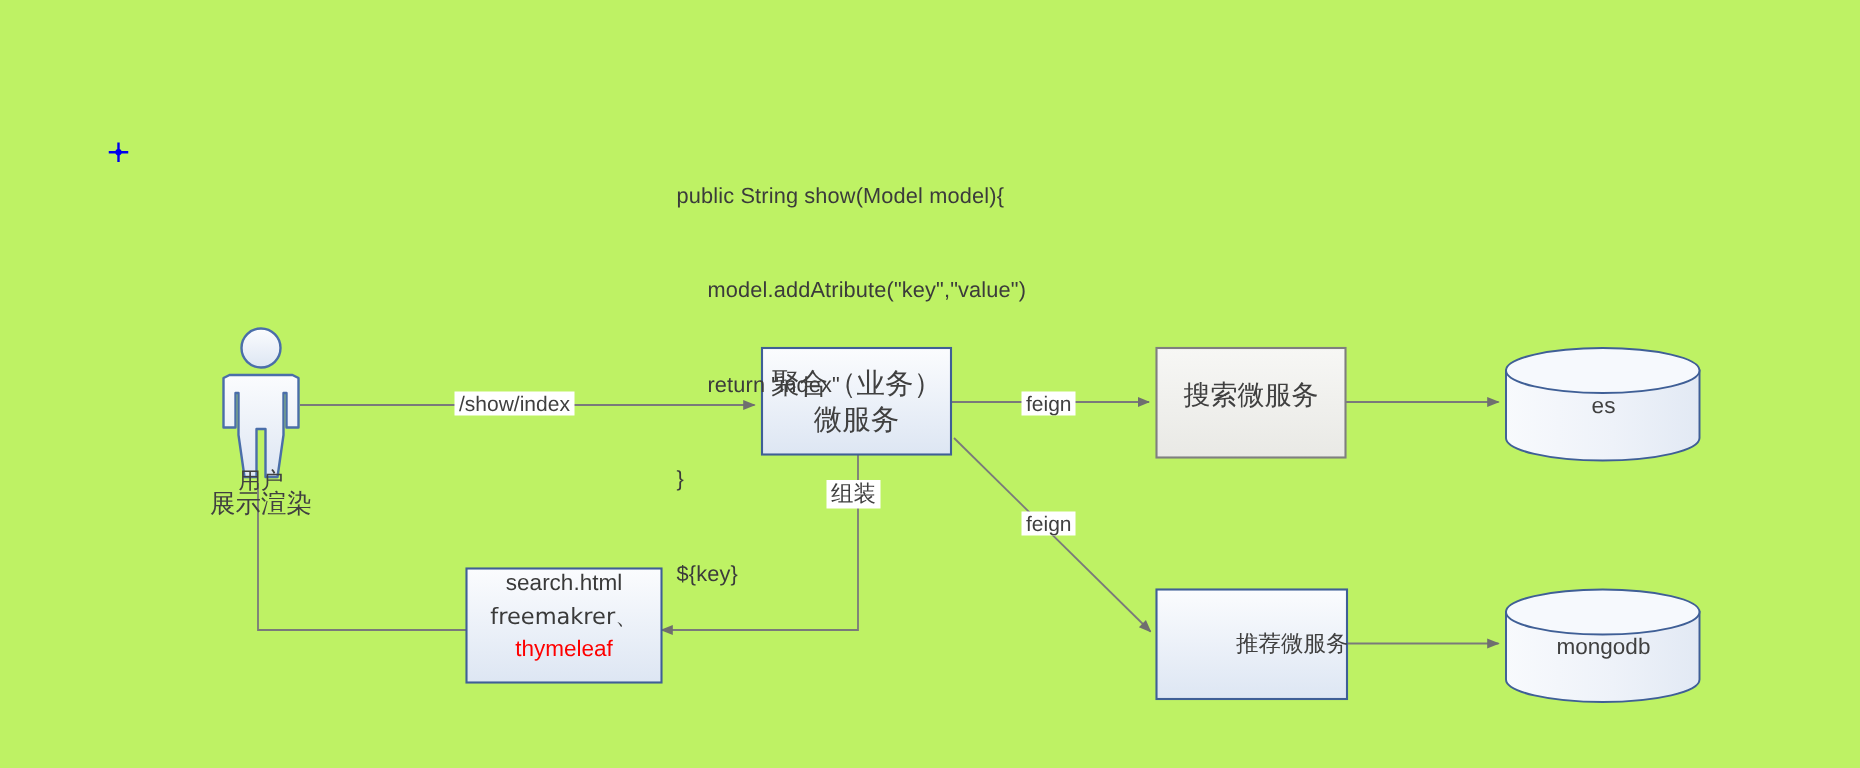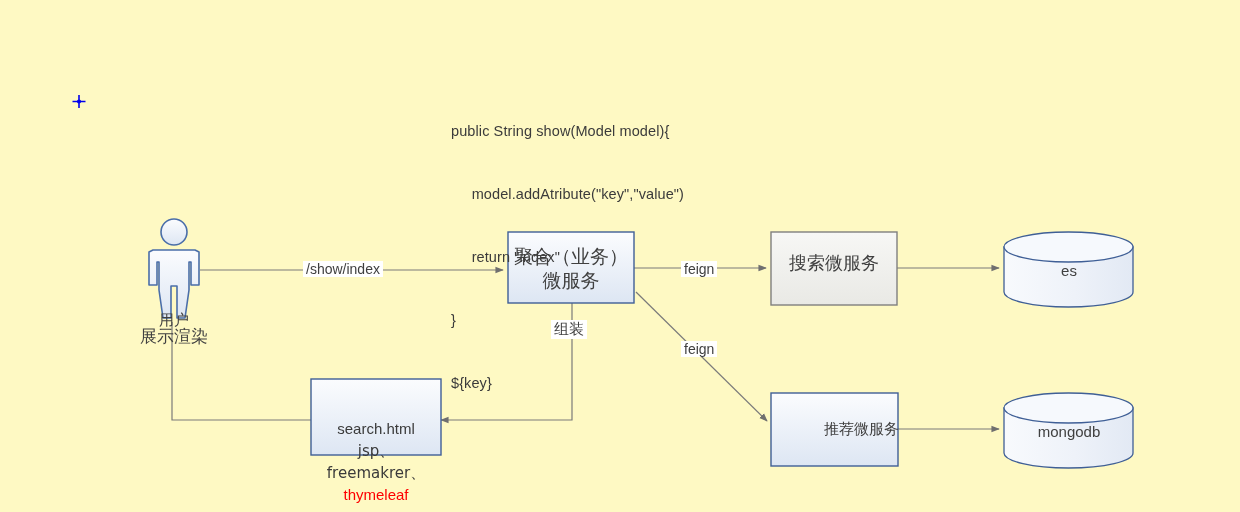--- a/index.html
+++ b/index.html
@@ -4,21 +4,21 @@
 <style>
   html, body {
     margin: 0;
     padding: 0;
     background: #ffffff;
   }
   #canvas {
     position: relative;
     width: 1240px;
     height: 512px;
-    background: #fef9c3;
+    background: #bef264;
     font-family: "Liberation Sans", sans-serif;
     overflow: hidden;
   }
   .svg-layer {
     position: absolute;
     left: 0;
     top: 0;
     width: 1240px;
     height: 512px;
   }
@@ -65,21 +65,20 @@
     white-space: nowrap;
   }
   .search-box-text {
     position: absolute;
     text-align: center;
     font-family: "Liberation Sans", sans-serif;
     font-size: 15px;
     color: #3a3a3a;
     line-height: 22px;
     white-space: nowrap;
-    margin-top: 40px;
   }
   .thymeleaf {
     color: #fe0000;
   }
 </style>
 </head>
 <body>
 
 <div id="canvas">
 
@@ -165,21 +164,20 @@
   <div class="node-label cjk" style="left:773px; top:234px; width:122px; height:57px; font-size:18px;">搜索微服务</div>
 
   <div class="node-label cjk" style="left:773px; top:395px; width:123px; height:69px; font-size:15px;margin-left:27px;">推荐微服务</div>
 
   <div class="node-label" style="left:1009px; top:252px; width:120px; height:36px; font-size:15px;">es</div>
 
   <div class="node-label" style="left:1009px; top:413px; width:120px; height:36px; font-size:15px;">mongodb</div>
 
   <div class="search-box-text" style="left:311px; top:378px; width:130px;">
     <div>search.html</div>
-    <div class="cjk">jsp、</div>
     <div class="cjk">freemakrer、</div>
     <div class="thymeleaf">thymeleaf</div>
   </div>
 
   <div class="edge-label" style="left:303px; top:261px;">/show/index</div>
 
   <div class="edge-label" style="left:681px; top:261px;">feign</div>
 
   <div class="edge-label" style="left:681px; top:341px;">feign</div>
 

